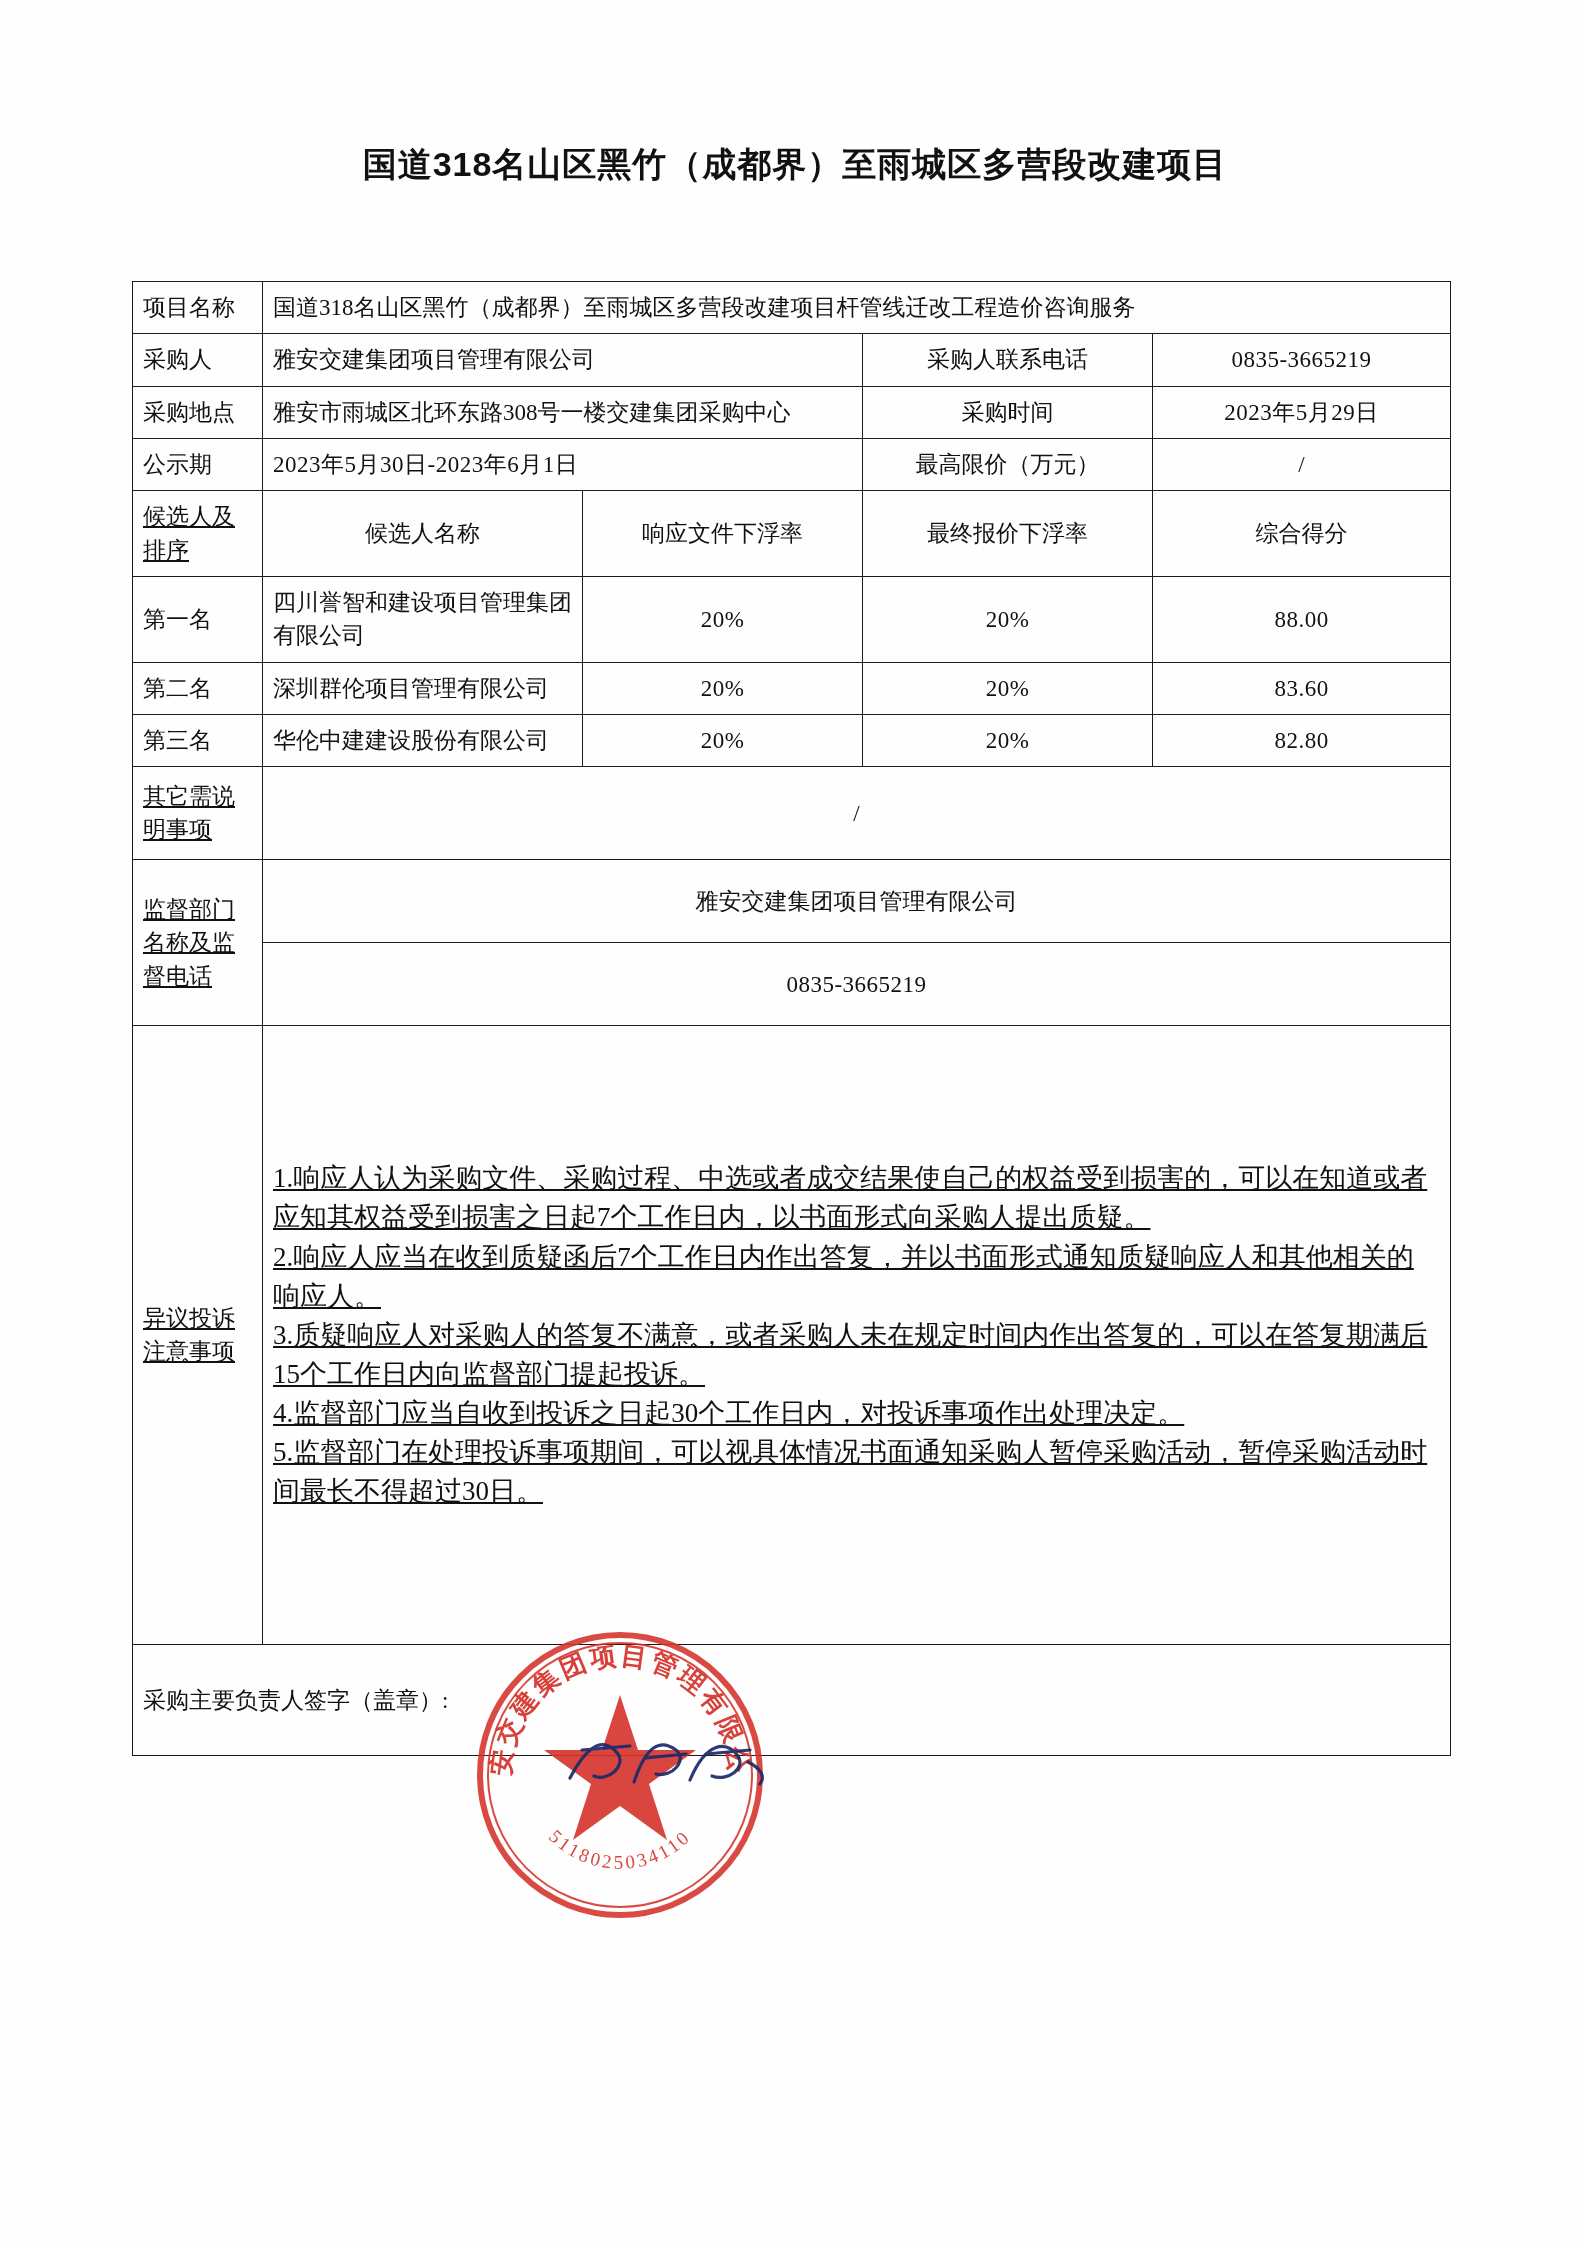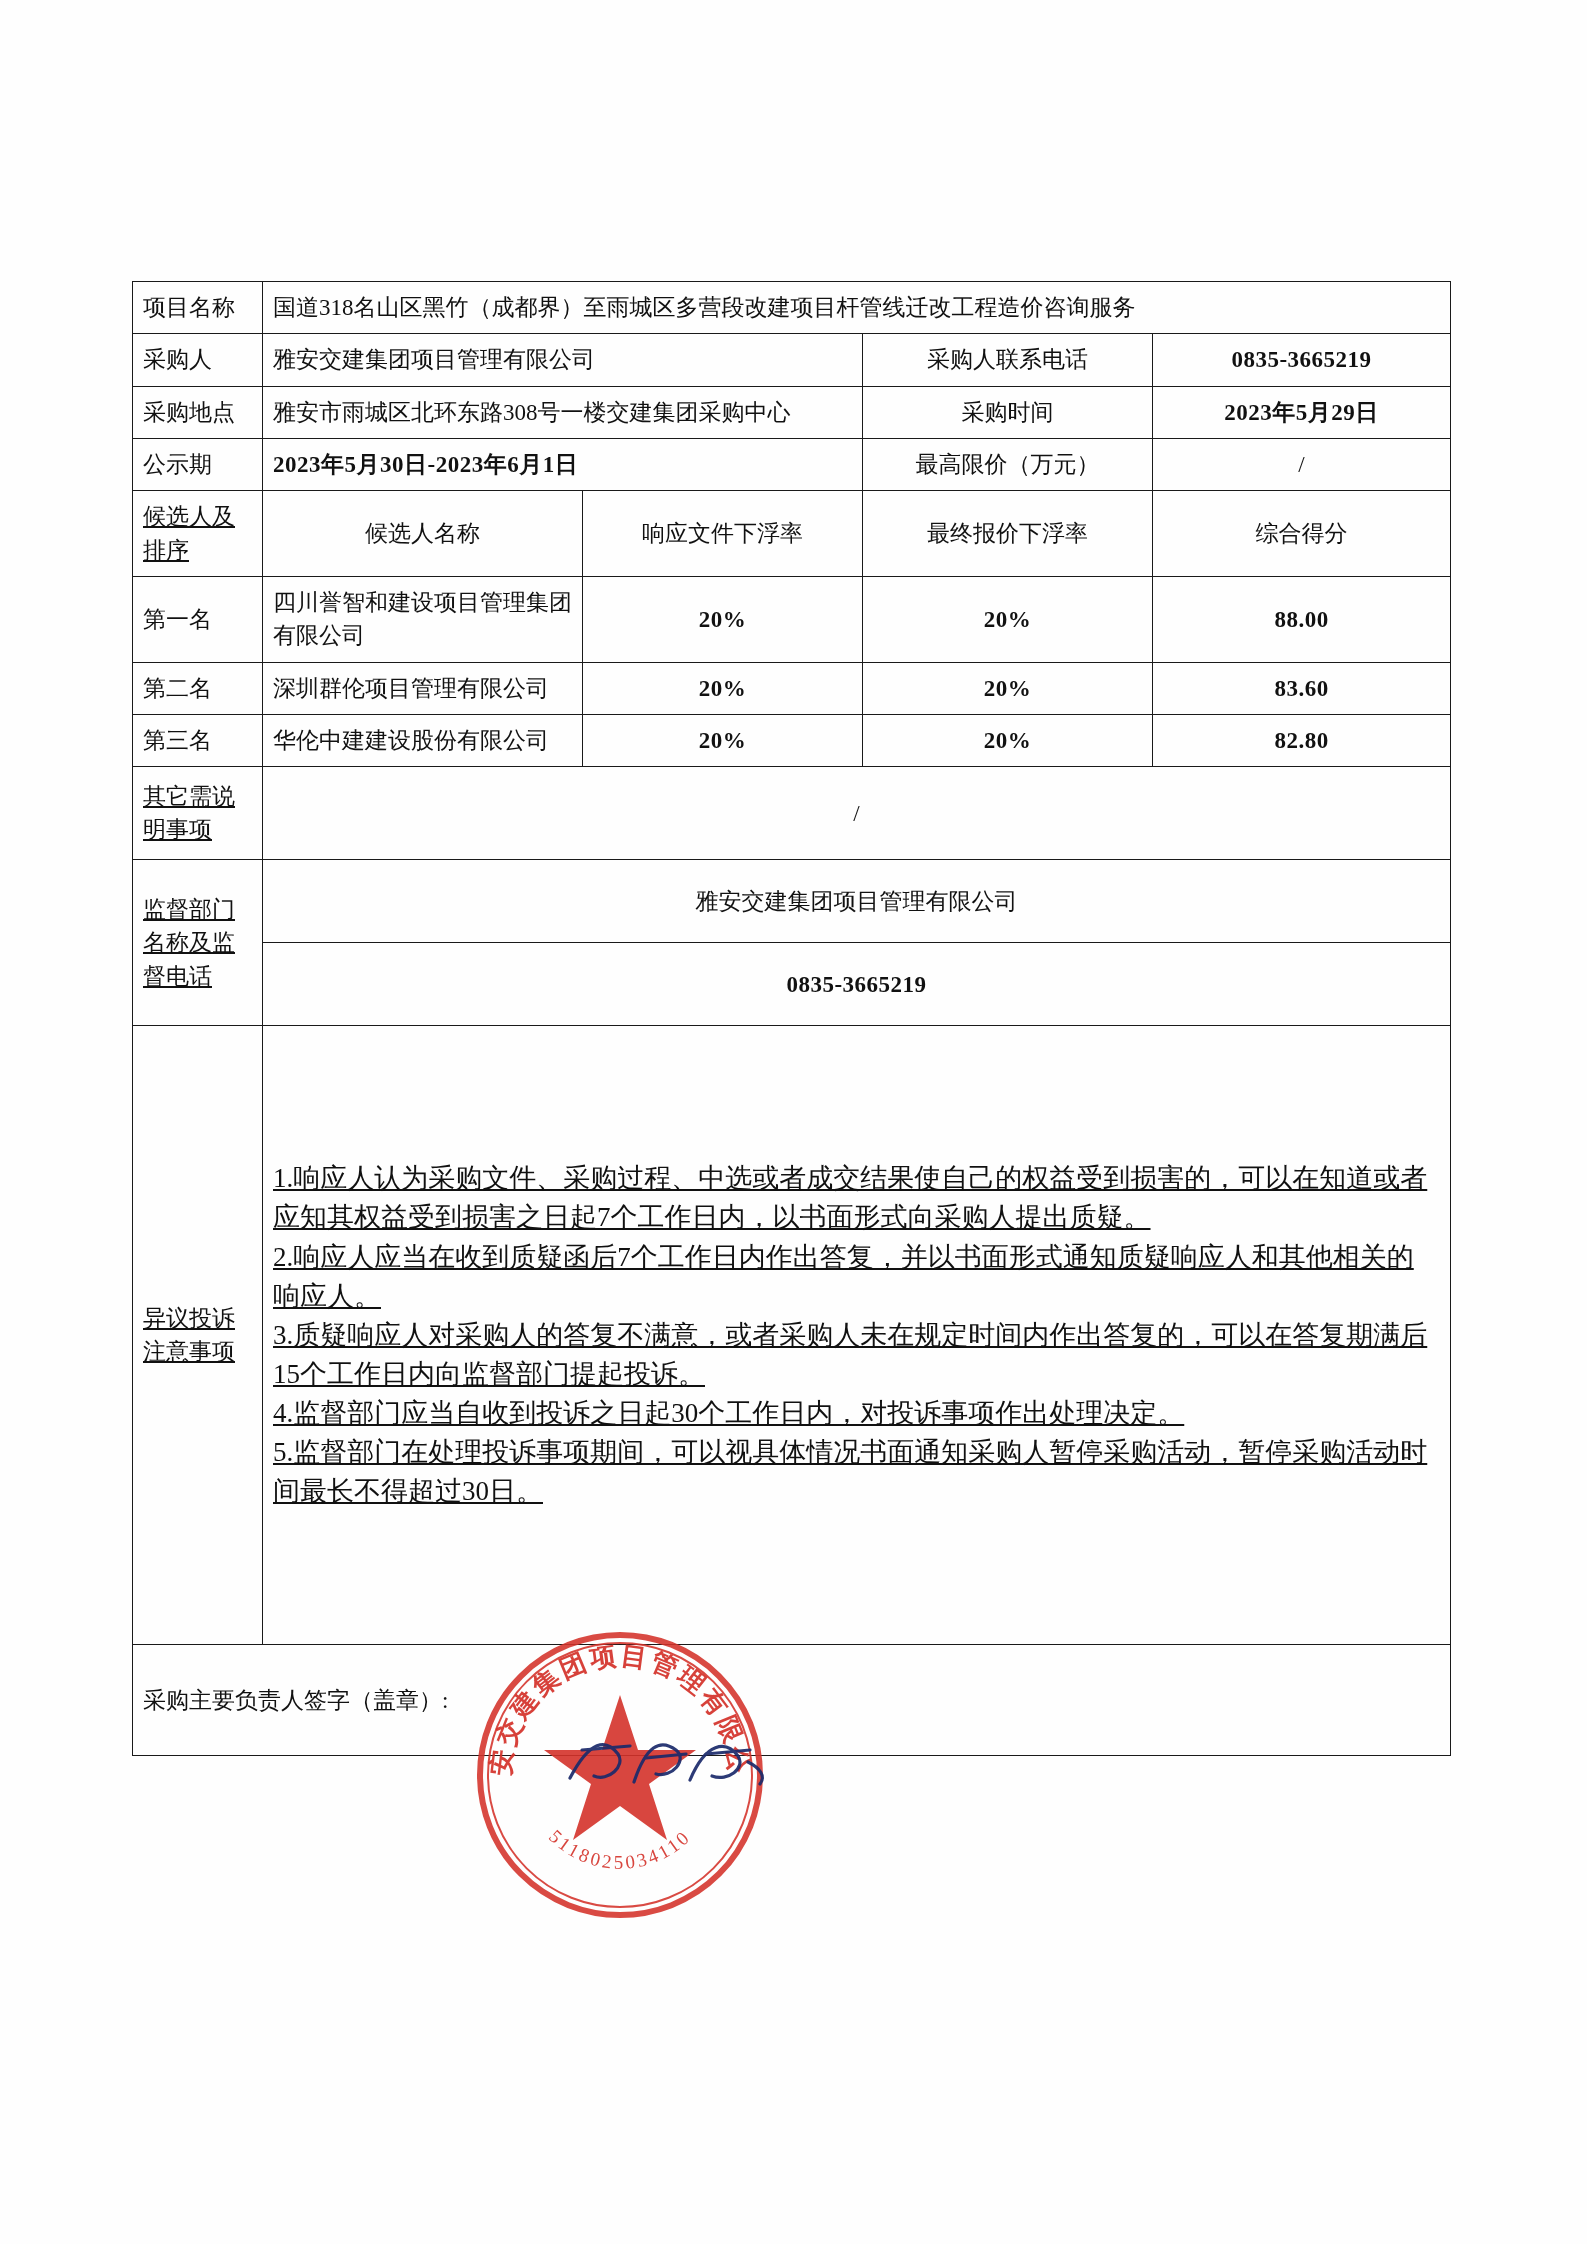--- a/index.html
+++ b/index.html
@@ -55,21 +55,20 @@
     text-align: left;
     white-space: nowrap;
   }
   .c-center { text-align: center; }
   .c-left { text-align: left; }
   .nowrapish { word-break: break-all; }
 
   .num-cell {
     font-family: "Liberation Serif", serif;
     letter-spacing: 0.5px;
-    font-weight: bold;
   }
 
   .notice-cell {
     text-align: left;
     line-height: 1.72;
     padding: 16px 14px 16px 16px;
     font-size: 27px;
     text-decoration: underline;
   }
   .notice-cell p {
@@ -105,20 +104,21 @@
     height: 90px;
     pointer-events: none;
   }
 </style>
 </head>
 <body>
 
 <div class="page">
 
   <div class="doc-title">
+    <span class="line">国道318名山区黑竹（成都界）至雨城区多营段改建项目</span>
   </div>
 
   <table class="main">
     <colgroup>
       <col style="width:130px">
       <col style="width:320px">
       <col style="width:280px">
       <col style="width:290px">
       <col style="width:298px">
     </colgroup>

